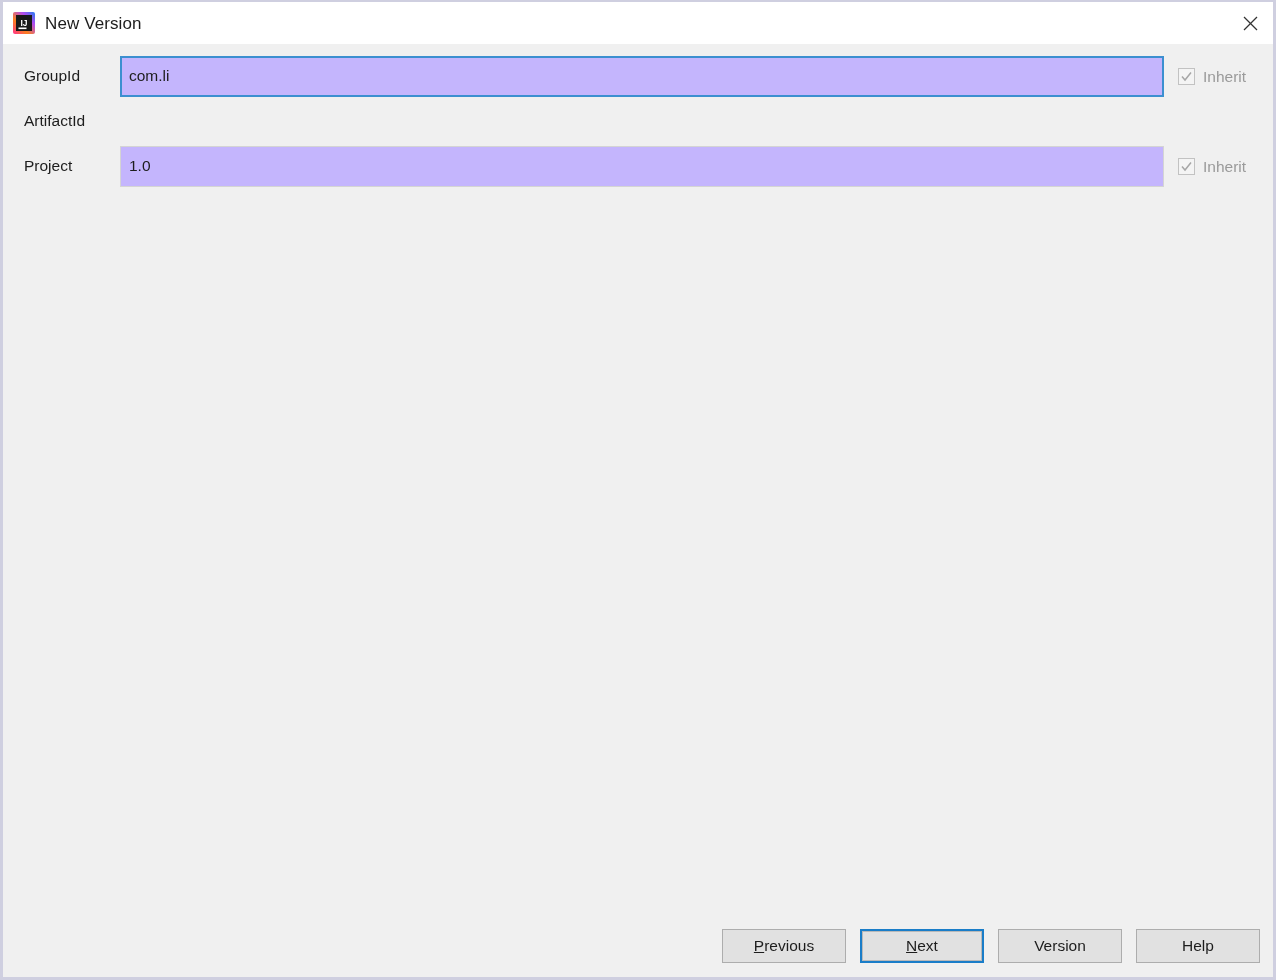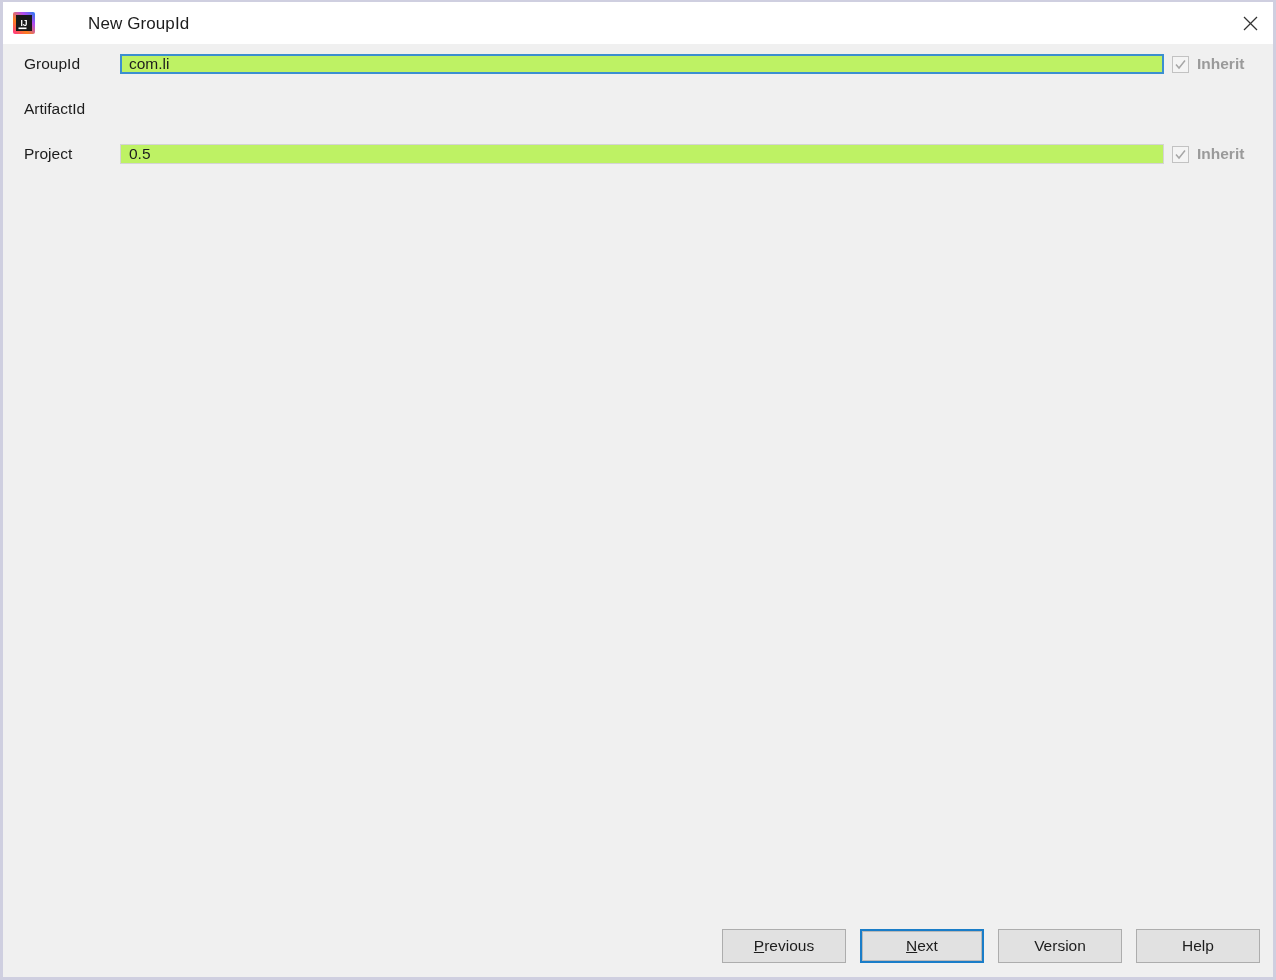--- a/index.html
+++ b/index.html
@@ -30,21 +30,20 @@
 
   
   .titlebar {
     position: relative;
     height: 42px;
     flex: 0 0 42px;
     background: #ffffff;
     display: flex;
     align-items: center;
     padding-left: 10px;
-    gap: 43px;
   }
   .title-icon {
     width: 22px;
     height: 22px;
     flex: 0 0 22px;
     position: relative;
     margin-right: 10px;
   }
   .title-text {
     font-size: 17px;
@@ -63,63 +62,62 @@
     justify-content: center;
     cursor: pointer;
   }
   .close-btn svg { display: block; }
 
   
   .content {
     flex: 1 1 auto;
     position: relative;
     background: #f0f0f0;
-    padding: 4px 0 0 0;
+    padding: 16px 0 0 0;
   }
 
   .form-row {
     display: flex;
     align-items: center;
     height: 32px;
     margin-bottom: 13px;
     padding-left: 21px;
   }
   .form-label {
     width: 96px;
     flex: 0 0 96px;
     font-size: 15.5px;
     color: #1d1d1d;
     line-height: 1;
   }
   .field {
     flex: 0 0 1044px;
-    height: 20px;
-    box-sizing: border-box;
-    background: #bef264;
+    height: 41px;
+    box-sizing: border-box;
+    background: #c4b5fd;
     border: 1px solid #d4d4d4;
     display: flex;
     align-items: center;
     padding-left: 8px;
     font-size: 15.5px;
     color: #1d1d1d;
     cursor: text;
     overflow: hidden;
     white-space: nowrap;
   }
   .field.focused {
     border: 1px solid #3c8fd0;
     box-shadow: 0 0 0 1px #3c8fd0 inset;
   }
 
   .inherit-wrap {
     display: flex;
-    align-items: center;
-    margin-left: 8px;
+    align-items: flex-end;
+    margin-left: 14px;
     flex: 0 0 auto;
-    font-weight: bold;
   }
   .inherit-wrap.hidden { visibility: hidden; }
   .checkbox {
     width: 17px;
     height: 17px;
     flex: 0 0 17px;
     box-sizing: border-box;
     border: 1px solid #c2c2c2;
     background: #f4f4f4;
     position: relative;
@@ -180,21 +178,21 @@
             <stop offset="70%" stop-color="#b14cf0"></stop>
             <stop offset="100%" stop-color="#1e7cf0"></stop>
           </linearGradient>
         </defs>
         <rect x="0" y="0" width="22" height="22" rx="2" fill="url(#ijg)"></rect>
         <rect x="3" y="3" width="16" height="16" fill="#181818"></rect>
         <text x="11" y="13.5" font-family="Liberation Sans, sans-serif" font-size="8.5" font-weight="bold" fill="#ffffff" text-anchor="middle">IJ</text>
         <rect x="5.5" y="15.5" width="8" height="1.6" fill="#ffffff"></rect>
       </svg>
     </div>
-    <div class="title-text">New GroupId</div>
+    <div class="title-text">New Version</div>
     <div class="close-btn">
       <span>
         <svg width="15" height="15" viewBox="0 0 15 15" xmlns="http://www.w3.org/2000/svg">
           <line x1="1" y1="1" x2="14" y2="14" stroke="#333333" stroke-width="1.3"></line>
           <line x1="14" y1="1" x2="1" y2="14" stroke="#333333" stroke-width="1.3"></line>
         </svg>
       </span>
     </div>
   </div>
 
@@ -218,21 +216,21 @@
       <div class="inherit-wrap hidden">
         <span class="checkbox">
           
         </span>
         <span class="inherit-label">Inherit</span>
       </div>
     </div>
 
     <div class="form-row">
       <div class="form-label">Project</div>
-      <div class="field" title="">0.5</div>
+      <div class="field" title="">1.0</div>
       <div class="inherit-wrap">
         <span class="checkbox">
           <svg width="13" height="13" viewBox="0 0 13 13" xmlns="http://www.w3.org/2000/svg">
             <polyline points="2,6.5 5,10 11,2.5" fill="none" stroke="#a6a6a6" stroke-width="1.5"></polyline>
           </svg>
         </span>
         <span class="inherit-label">Inherit</span>
       </div>
     </div>
 

